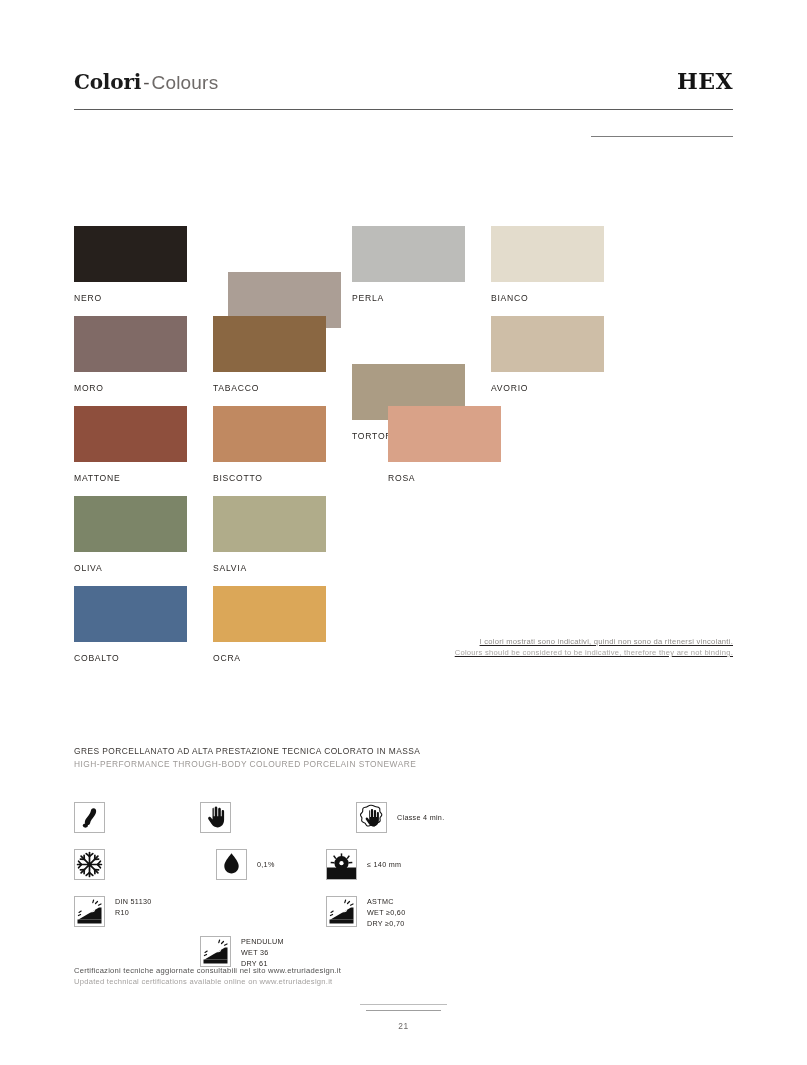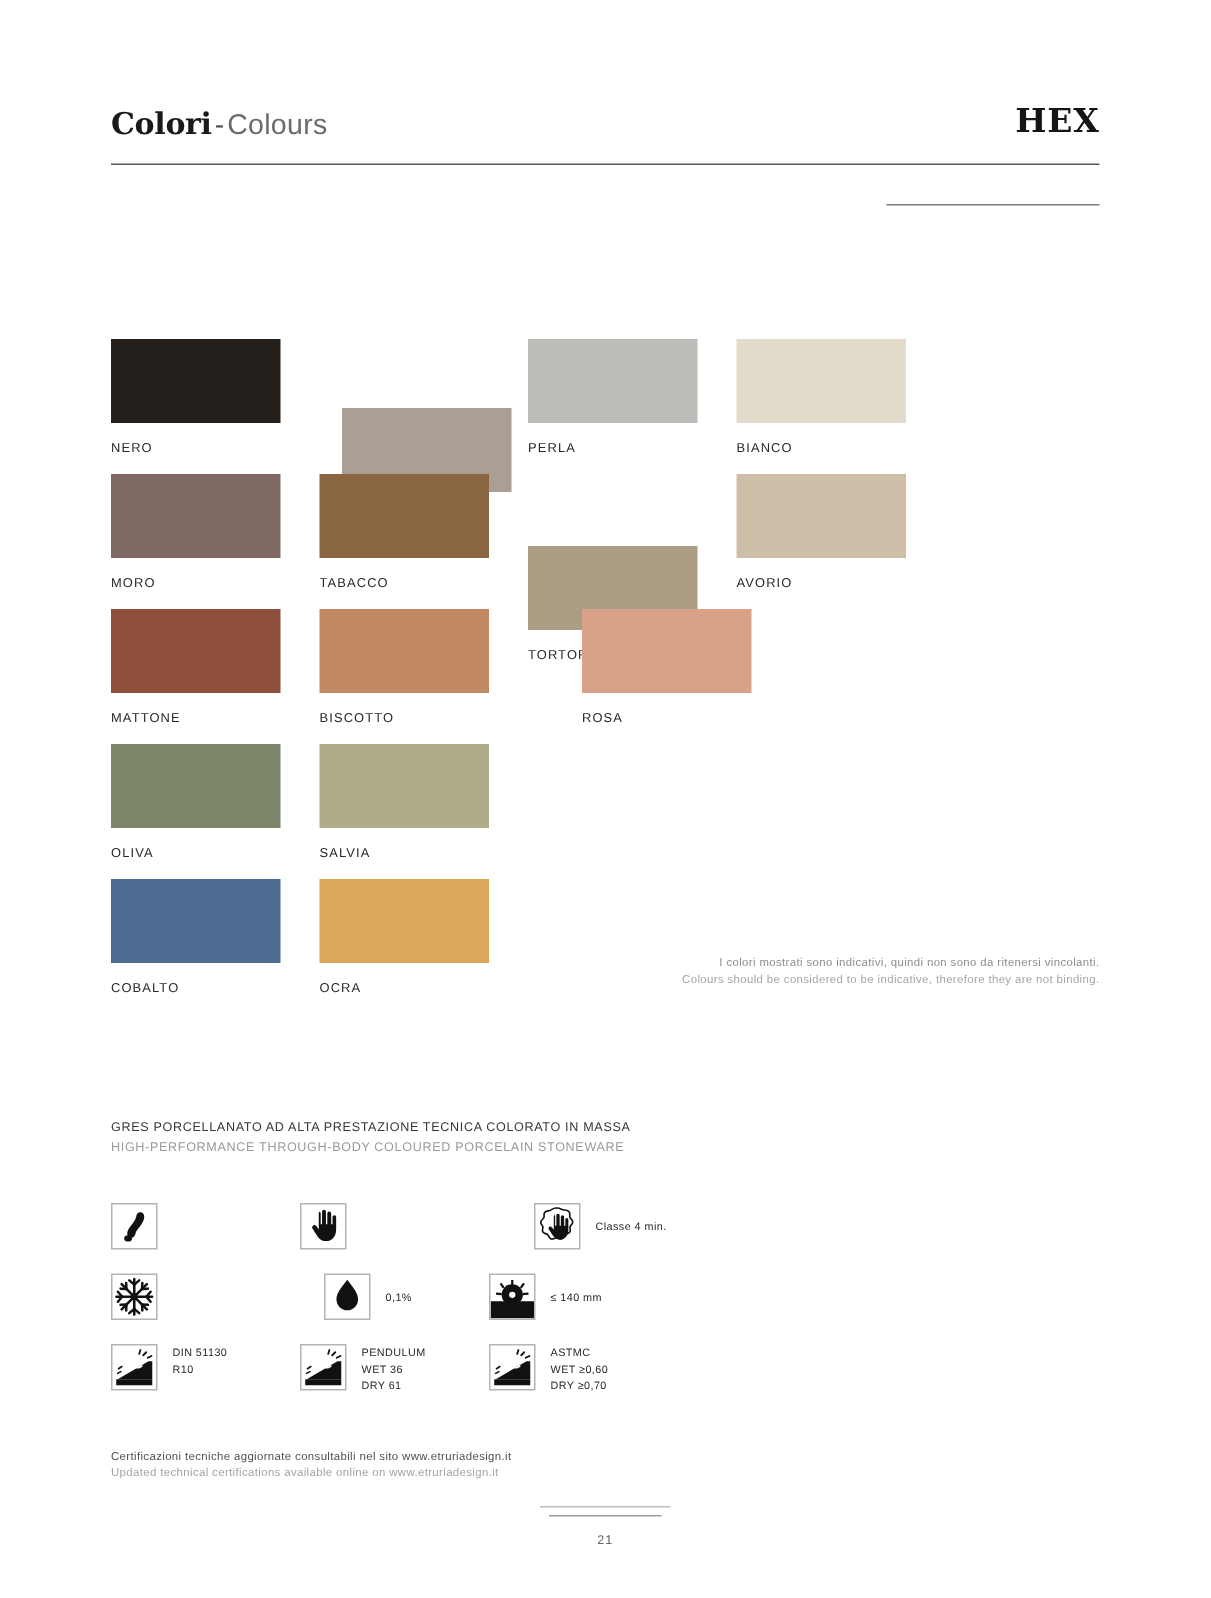--- a/index.html
+++ b/index.html
@@ -116,20 +116,21 @@
     white-space: nowrap;
   }
 
   
   .disclaimer {
     position: absolute;
     right: 74px;
     top: 636px;
     text-align: right;
     line-height: 1.45;
+    text-decoration: underline;
   }
   .disclaimer-it {
     font-size: 7.6px;
     color: #8f8b88;
     letter-spacing: 0.25px;
     white-space: nowrap;
   }
   .disclaimer-en {
     font-size: 7.6px;
     color: #a9a5a2;
@@ -453,21 +454,21 @@
                 <line x1="4" y1="15.5" x2="6.2" y2="14"></line>
                 <line x1="3.4" y1="18.6" x2="5.6" y2="17.4"></line>
               </g>
             </svg>
           </div>
           <div class="tech-text">
             <div>DIN 51130</div>
             <div>R10</div>
           </div>
         </div>
-        <div class="tech-cell" style="left: 126px;">
+        <div class="tech-cell" style="left: 126px; margin-top: 40px;">
           <div class="tech-icon">
             <svg width="29" height="29" viewBox="0 0 29 29">
               <path d="M2.5 22.5L26.5 22.5L26.5 26.5L2.5 26.5z" fill="#111"></path>
               <path d="M3.5 22.5 L24 10.5 L26.5 10.5 L26.5 22.5 Z" fill="#111"></path>
               <path d="M8.5 17.6c1.6-1.2 3.6-2.6 5.4-3 1.4-.3 2.2.3 3.3.2 1.1-.1 1.9-.9 2.7-1.4" fill="none" stroke="#fff" stroke-width="1.1"></path>
               <g stroke="#111" stroke-width="1.2" stroke-linecap="round">
                 <line x1="20.5" y1="6.5" x2="22.5" y2="4.5"></line>
                 <line x1="23.5" y1="8.2" x2="26" y2="7"></line>
                 <line x1="17.8" y1="5.6" x2="18.6" y2="3"></line>
               </g>

